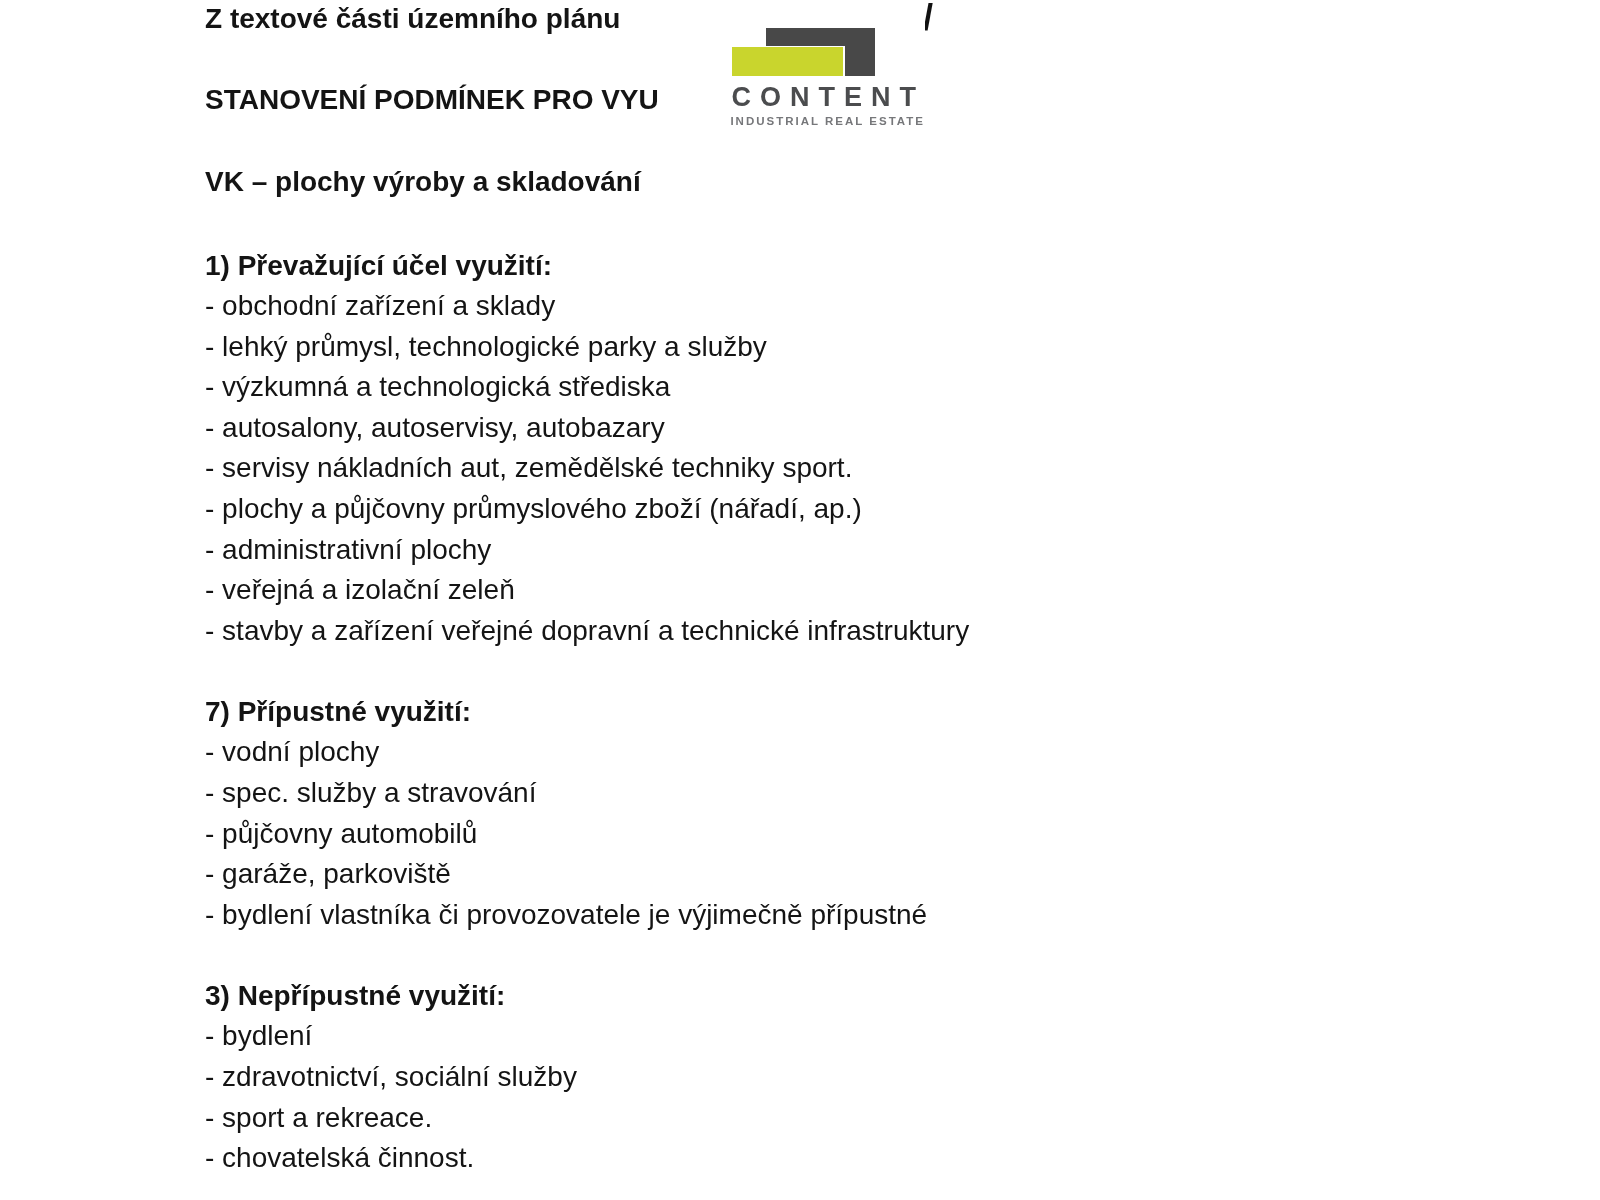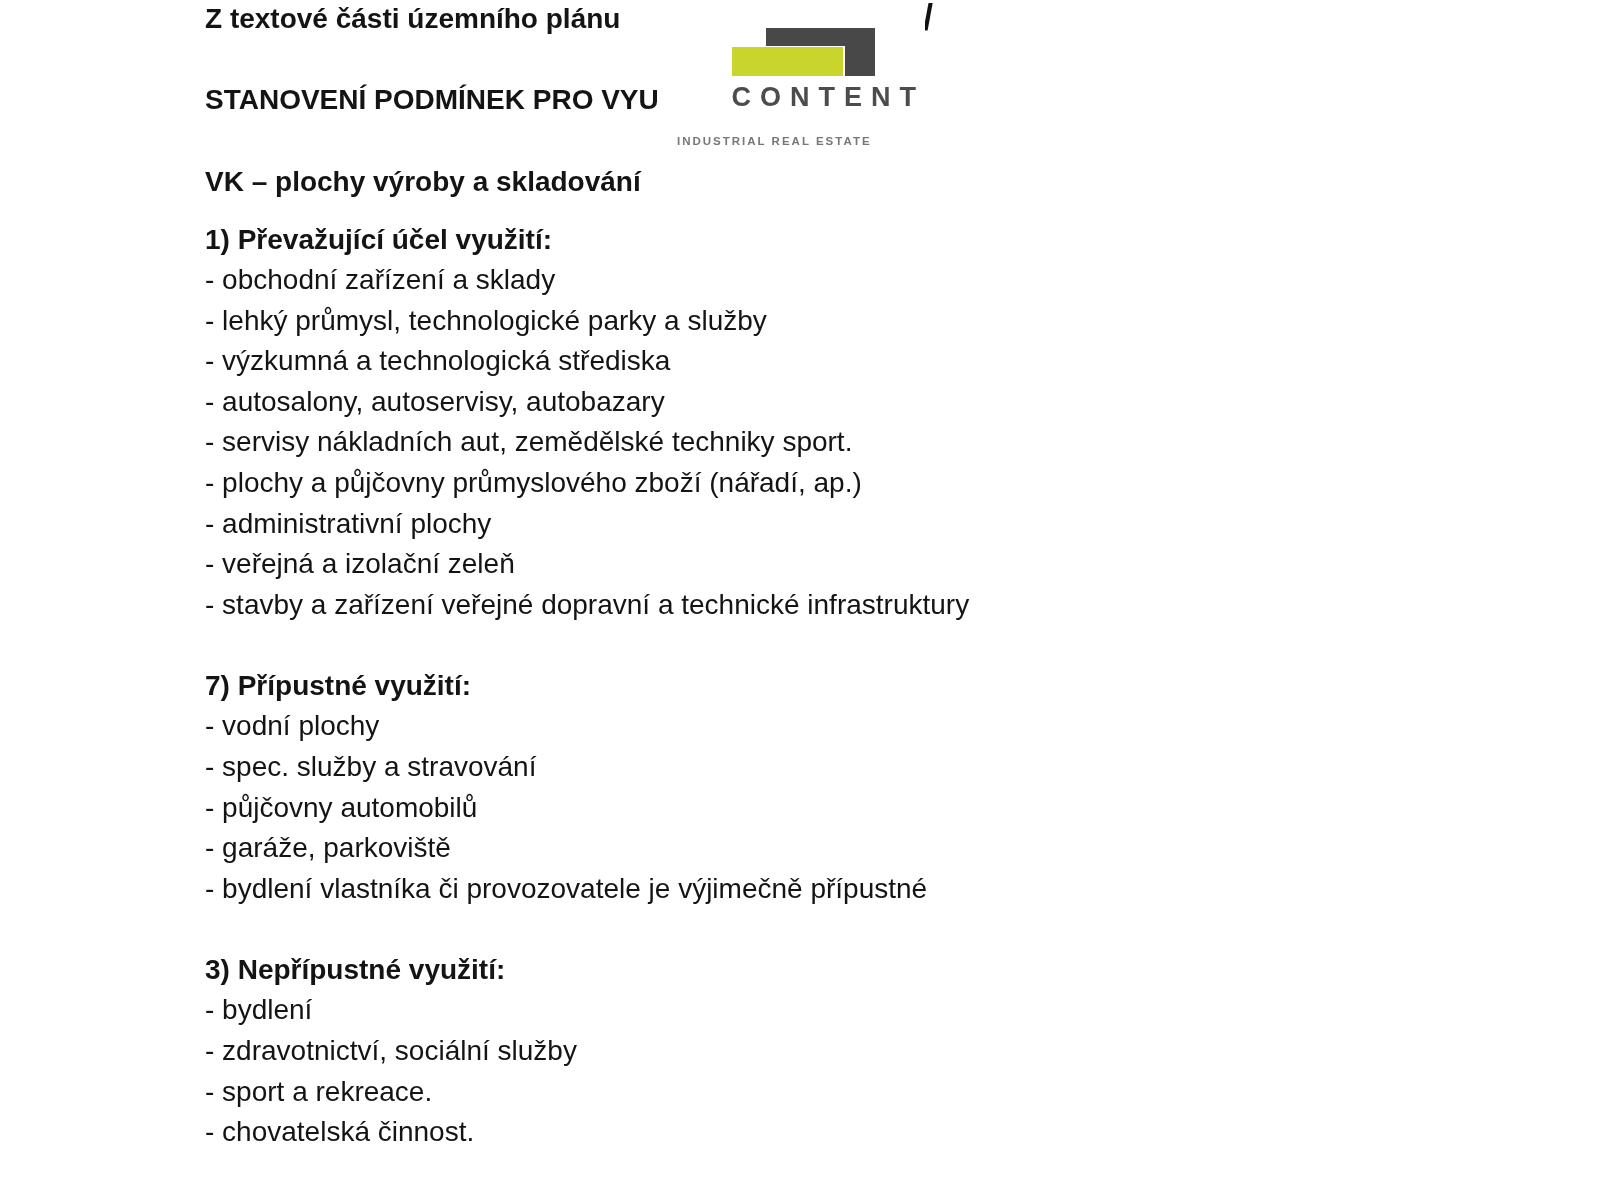--- a/index.html
+++ b/index.html
@@ -25,21 +25,21 @@
     font-size: 28px;
   }
   .h {
     font-weight: bold;
     white-space: nowrap;
   }
   .title    { margin: 3px 0 0 0;  line-height: 32px; }
   .subtitle { margin: 50px 0 8px 0; line-height: 30px; }
   .zone     { margin: 52px 0 0 0; line-height: 30px; }
   .section  { margin: 40px 0 0 0; }
-  .section:first-of-type { margin-top: 22px; }
+  .section:first-of-type { margin-top: 48px; }
   .section .sec-heading {
     font-weight: bold;
     line-height: 41px;
     white-space: nowrap;
   }
   .section .line {
     line-height: 40.6px;
     white-space: nowrap;
   }
   
@@ -96,28 +96,27 @@
     letter-spacing: 9px;
     text-indent: 9px;
     color: #4b4c4e;
     white-space: nowrap;
   }
   .logo-tagline {
     position: absolute;
     left: 0;
     top: 115px;
     width: 100%;
-    text-align: left;
+    text-align: right;
     font-size: 11.5px;
     font-weight: 600;
     letter-spacing: 2px;
     text-indent: 2px;
     color: #76777a;
     white-space: nowrap;
-    margin-top: 20px;
   }
 </style>
 </head>
 <body>
 
 <div class="page">
 
   <div class="doc">
     <p class="h title">Z textové části územního plánu</p>
 

